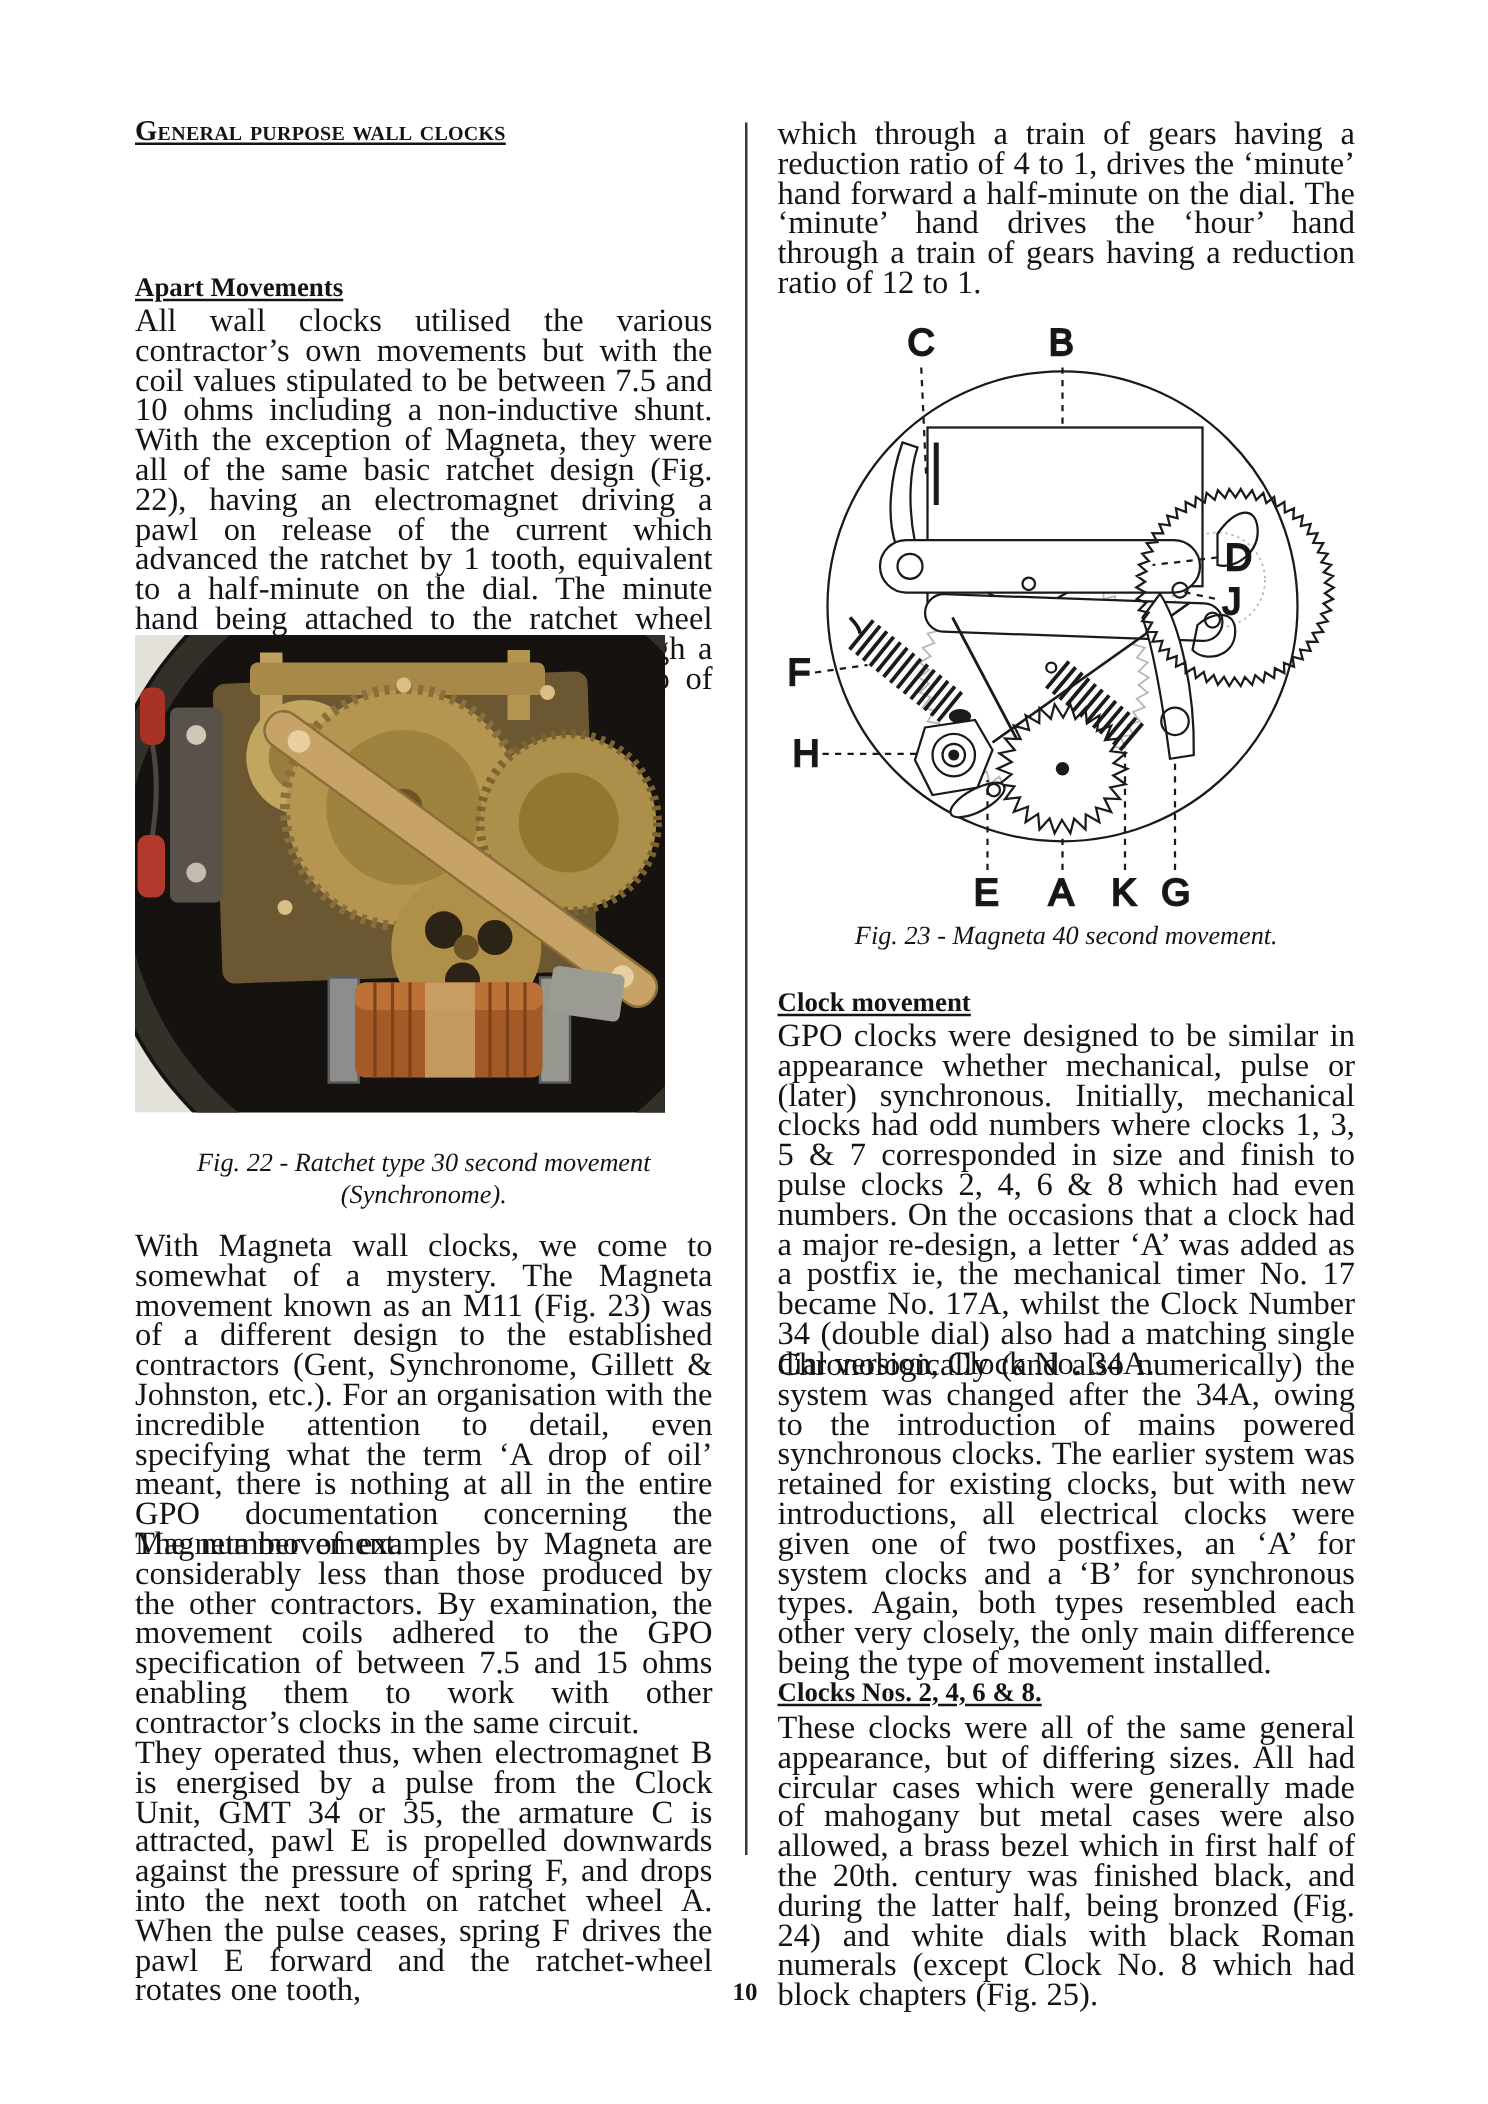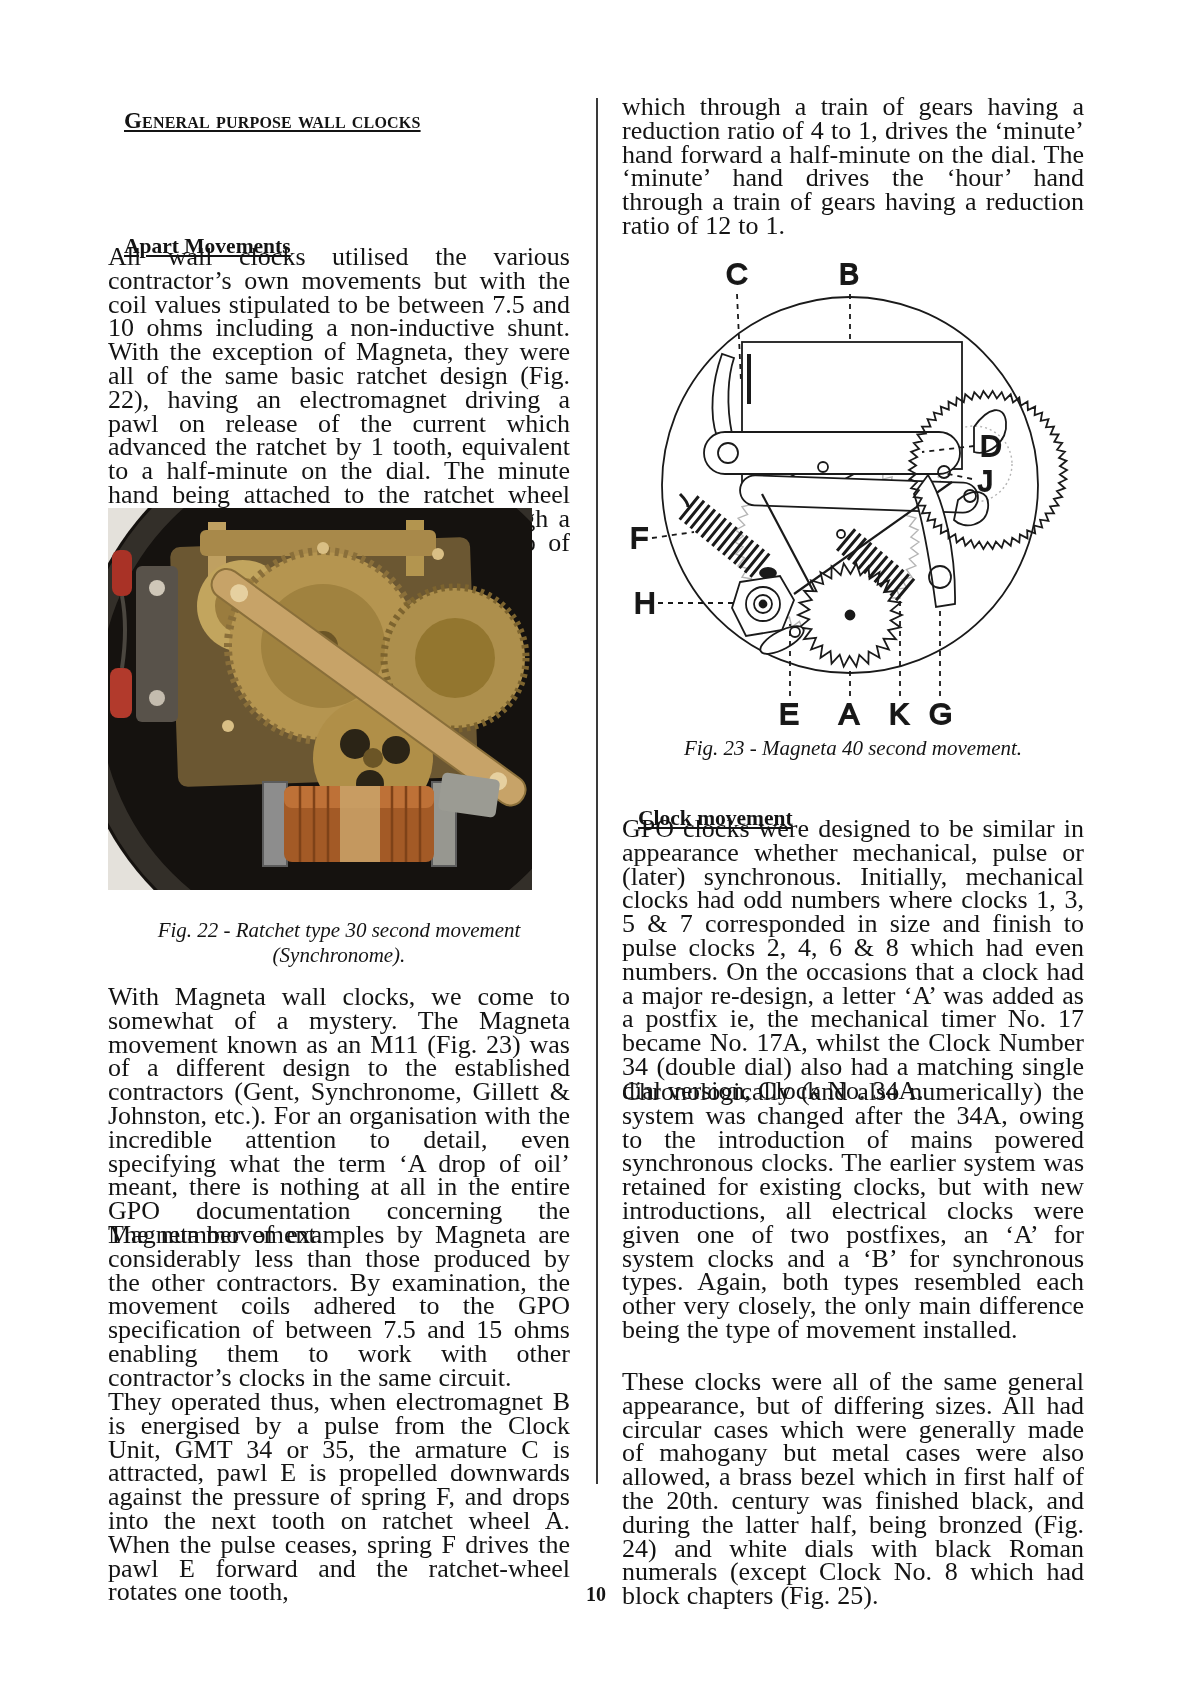--- a/index.html
+++ b/index.html
@@ -1,21 +1,21 @@
 <!DOCTYPE html>
 <html><head>
 <meta charset="utf-8">
 <style>
   html,body{margin:0;padding:0;background:#ffffff;}
   #page{position:relative;width:1190px;height:1683px;background:#ffffff;overflow:hidden;
         font-family:"Liberation Serif", serif;color:#141414;}
   .col{position:absolute;width:462px;}
   .body-text{font-size:26px;line-height:23.8px;text-align:justify;margin:0;
              word-spacing:.02em;}
-  .heading{font-size:21.5px;line-height:24px;font-weight:bold;margin:16px;
+  .heading{font-size:21.5px;line-height:24px;font-weight:bold;margin:0;
            text-decoration:underline;text-underline-offset:2px;}
   .smallcaps{font-variant:small-caps;letter-spacing:.2px;font-size:23px;}
   .caption{font-size:21px;font-style:italic;text-align:center;margin:0;}
   .divider{position:absolute;left:596px;top:98px;width:1.5px;height:1386px;background:#3a3a3a;}
   .pagenum{position:absolute;left:546px;top:1583px;width:100px;text-align:center;
            font-weight:bold;font-size:20px;}
   .abs{position:absolute;}
   svg text.diag{font-family:"Liberation Sans",sans-serif;font-size:30px;fill:#111;}
 </style>
 </head>
@@ -195,17 +195,18 @@
   </div>
 
   <p class="col caption" style="left:622px;top:736px;">Fig. 23 - Magneta 40 second movement.</p>
 
   <h2 class="col heading" style="left:622px;top:790px;">Clock movement</h2>
 
   <p class="col body-text" style="left:622px;top:817px;">GPO clocks were designed to be similar in appearance whether mechanical, pulse or (later) synchronous. Initially, mechanical clocks had odd numbers where clocks 1, 3, 5 &amp; 7 corresponded in size and finish to pulse clocks 2, 4, 6 &amp; 8 which had even numbers. On the occasions that a clock had a major re-design, a letter ‘A’ was added as a postfix ie, the mechanical timer No. 17 became No. 17A, whilst the Clock Number 34 (double dial) also had a matching single dial version, Clock No. 34A.</p>
 
   <p class="col body-text" style="left:622px;top:1080px;">Chronologically (and also numerically) the system was changed after the 34A, owing to the introduction of mains powered synchronous clocks. The earlier system was retained for existing clocks, but with new introductions, all electrical clocks were given one of two postfixes, an ‘A’ for system clocks and a ‘B’ for synchronous types. Again, both types resembled each other very closely, the only main difference being the type of movement installed.</p>
 
+  <h2 class="col heading" style="left:622px;top:1342px;">Clocks Nos. 2, 4, 6 &amp; 8.</h2>
 
   <p class="col body-text" style="left:622px;top:1370px;">These clocks were all of the same general appearance, but of differing sizes. All had circular cases which were generally made of mahogany but metal cases were also allowed, a brass bezel which in first half of the 20th. century was finished black, and during the latter half, being bronzed (Fig. 24) and white dials with black Roman numerals (except Clock No. 8 which had block chapters (Fig. 25).</p>
 
   <div class="pagenum">10</div>
 </div>
 
 </body></html>

